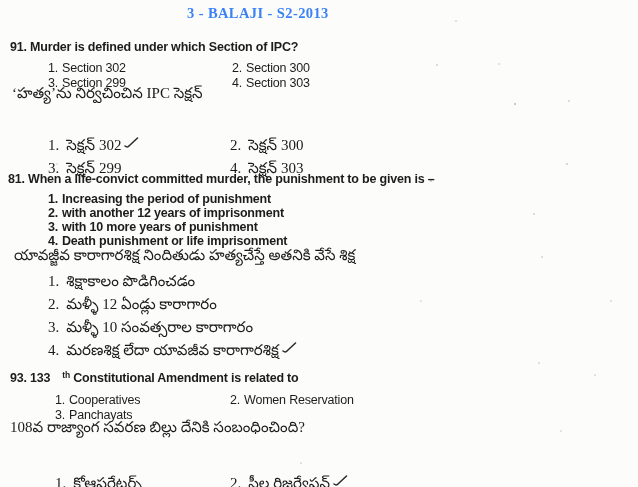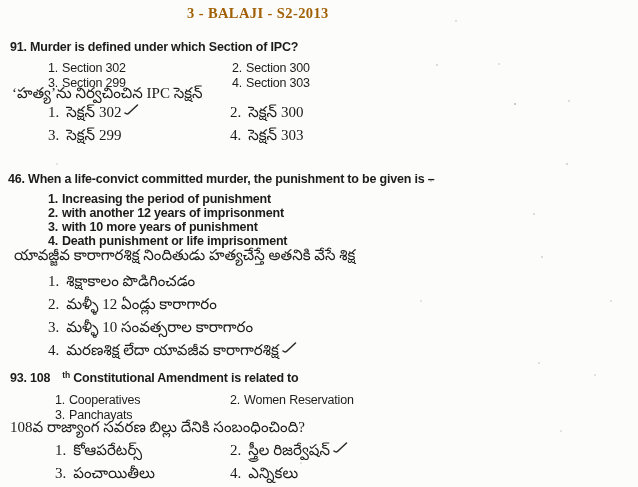--- a/index.html
+++ b/index.html
@@ -10,21 +10,21 @@
     overflow:hidden;
     font-family:"Liberation Sans", sans-serif;
     color:#1c1c1c;
   }
   .abs { position:absolute; }
   .title {
     font-family:"Liberation Serif", serif;
     font-weight:bold;
     font-size:14.5px;
     letter-spacing:0.4px;
-    color:#a16207;
+    color:#3b82f6;
   }
   .qtext {
     font-weight:bold;
     font-size:12.5px;
     letter-spacing:-0.2px;
     white-space:nowrap;
   }
   .qtext sup { font-size:8.5px; vertical-align:4px;padding-left:12px; }
   .en-grid {
     display:grid;
@@ -38,21 +38,21 @@
     font-weight:bold;
     font-size:12.5px;
     letter-spacing:-0.2px;
   }
   .te {
     font-family:"Liberation Serif", "DejaVu Serif", serif;
     font-size:15px;
     color:#1a1a1a;
     white-space:nowrap;
   }
-  .te-grid { display:grid; grid-auto-rows:23px; }
+  .te-grid { display:grid; grid-auto-rows:23px;margin-top:33px; }
   .te-list div.opt { line-height:23px; }
   .opt { white-space:nowrap; }
   .num { margin-right:4px; }
   .te .num, .te-grid .num, .te-list .num { margin-right:7px; }
   .tick { display:inline-block; margin-left:3px; vertical-align:1px; }
   .tick svg { display:block; }
   .speckles {
     position:absolute; left:0; top:0; width:2px; height:2px;
     background:transparent; border-radius:50%; pointer-events:none;
     box-shadow:
@@ -88,21 +88,21 @@
 <div class="abs te te-grid" style="left:48px; top:104px; grid-template-columns:182px auto;">
   <div class="opt"><span class="num">1.</span><span>సెక్షన్ 302</span><span class="tick"><svg width="15" height="12" viewBox="0 0 15 12">
           <path d="M1 9 Q3.5 11 5.5 8.5 L13.5 1" fill="none" stroke="#2a2a2a" stroke-width="1.5" stroke-linecap="round"></path>
         </svg></span></div>
   <div class="opt"><span class="num">2.</span><span>సెక్షన్ 300</span></div>
   <div class="opt"><span class="num">3.</span><span>సెక్షన్ 299</span></div>
   <div class="opt"><span class="num">4.</span><span>సెక్షన్ 303</span></div>
 </div>
 
 <div class="abs qtext" style="left:8px; top:172px;">
-  <span>46.</span>
+  <span>81.</span>
   <span>When a life-convict committed murder, the punishment to be given is –</span>
 </div>
 
 <div class="abs en-list" style="left:48px; top:192px;">
   <div class="opt"><span class="num">1.</span><span>Increasing the period of punishment</span></div>
   <div class="opt"><span class="num">2.</span><span>with another 12 years of imprisonment</span></div>
   <div class="opt"><span class="num">3.</span><span>with 10 more years of punishment</span></div>
   <div class="opt"><span class="num">4.</span><span>Death punishment or life imprisonment</span></div>
 </div>
 
@@ -112,21 +112,21 @@
   <div class="opt"><span class="num">1.</span><span>శిక్షాకాలం పొడిగించడం</span></div>
   <div class="opt"><span class="num">2.</span><span>మళ్ళీ 12 ఏండ్లు కారాగారం</span></div>
   <div class="opt"><span class="num">3.</span><span>మళ్ళీ 10 సంవత్సరాల కారాగారం</span></div>
   <div class="opt"><span class="num">4.</span><span>మరణశిక్ష లేదా యావజీవ కారాగారశిక్ష</span><span class="tick"><svg width="15" height="12" viewBox="0 0 15 12">
           <path d="M1 9 Q3.5 11 5.5 8.5 L13.5 1" fill="none" stroke="#2a2a2a" stroke-width="1.5" stroke-linecap="round"></path>
         </svg></span></div>
 </div>
 
 <div class="abs qtext" style="left:10px; top:370px;">
   <span>93.</span>
-  <span><span>108</span><sup>th</sup> <span>Constitutional Amendment is related to</span></span>
+  <span><span>133</span><sup>th</sup> <span>Constitutional Amendment is related to</span></span>
 </div>
 
 <div class="abs en-grid" style="left:55px; top:393px; grid-template-columns:175px auto;">
   <div class="opt"><span class="num">1.</span><span>Cooperatives</span></div>
   <div class="opt"><span class="num">2.</span><span>Women Reservation</span></div>
   <div class="opt"><span class="num">3.</span><span>Panchayats</span></div>
 </div>
 
 <div class="abs te" style="left:10px; top:419px;">108వ రాజ్యాంగ సవరణ బిల్లు దేనికి సంబంధించింది?</div>
 

